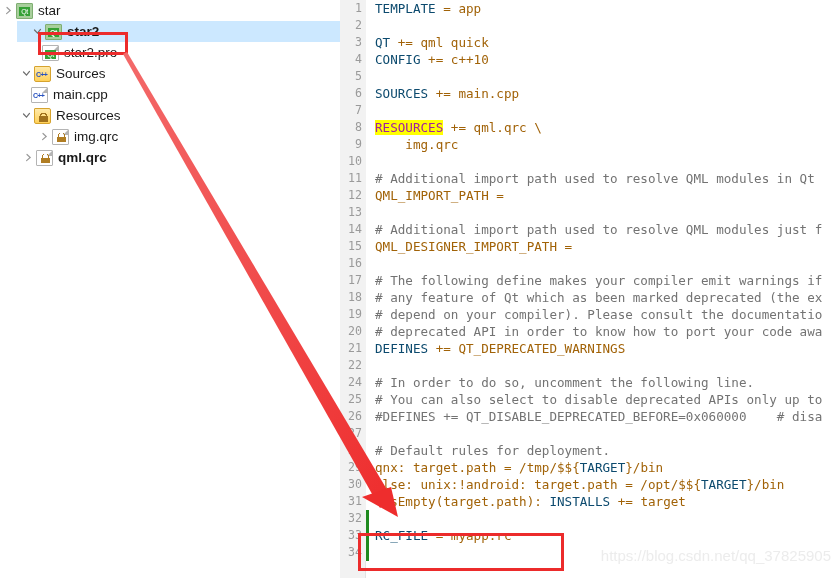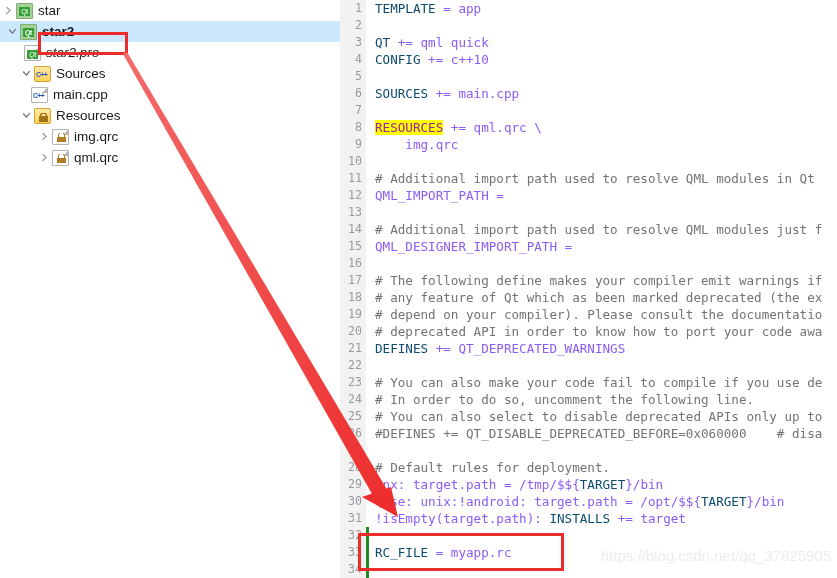--- a/index.html
+++ b/index.html
@@ -200,21 +200,21 @@
   .code-line.changed .chgbar { background: #1f8a1f; }
   .ctext {
     padding-left: 6px;
     line-height: 17px;
     color: #000000;
     white-space: pre;
   }
   .kw   { color: #0c4a6e; }
   .com  { color: #737373; }
   .hl   { background: #ffff00; color: #a020a0; }
-  .plain{ color: #8b5cf6; }
+  .plain{ color: #a16207; }
 
   
   #rc-box {
     position: absolute;
     left: 18px;
     top: 533px;
     width: 206px;
     height: 38px;
     border: 3px solid #ec2b2b;
     pointer-events: none;
@@ -250,30 +250,30 @@
     <div id="tree-rows">
         <div class="tree-row" style="padding-left: 0px;">
           <span class="twisty closed">
             <svg width="9" height="9" viewBox="0 0 9 9">
               <path d="M3 1.5 L6.2 4.5 L2.6 7.6" stroke="#9a9a9a" stroke-width="1.2" fill="none" stroke-linecap="round"></path>
             </svg>
           </span>
           <span class="ic ic-qt"></span>
           <span>star</span>
         </div>
-        <div class="tree-row selected" style="padding-left: 4px;">
+        <div class="tree-row selected" style="padding-left: 12px; margin-left: 17px;">
           <span class="twisty open">
             <svg width="9" height="9" viewBox="0 0 9 9">
               <path d="M1.5 3 L4.5 6.2 L7.5 2.4" stroke="#6d6d6d" stroke-width="1.2" fill="none" stroke-linecap="round"></path>
             </svg>
           </span>
           <span class="ic ic-qt"></span>
           <span>star2</span>
         </div>
-        <div class="tree-row" style="padding-left: 8px; font-style: italic;">
+        <div class="tree-row" style="padding-left: 26px;">
           <span class="twisty empty"></span>
           <span class="ic ic-file ic-file-qt"></span>
           <span>star2.pro</span>
         </div>
         <div class="tree-row" style="padding-left: 18px;">
           <span class="twisty open">
             <svg width="9" height="9" viewBox="0 0 9 9">
               <path d="M1.5 3 L4.5 6.2 L7.5 2.4" stroke="#6d6d6d" stroke-width="1.2" fill="none" stroke-linecap="round"></path>
             </svg>
           </span>
@@ -296,21 +296,21 @@
         </div>
         <div class="tree-row" style="padding-left: 36px;">
           <span class="twisty closed">
             <svg width="9" height="9" viewBox="0 0 9 9">
               <path d="M3 1.5 L6.2 4.5 L2.6 7.6" stroke="#9a9a9a" stroke-width="1.2" fill="none" stroke-linecap="round"></path>
             </svg>
           </span>
           <span class="ic ic-file ic-file-qrc"></span>
           <span>img.qrc</span>
         </div>
-        <div class="tree-row" style="padding-left: 36px;">
+        <div class="tree-row" style="padding-left: 20px; font-weight: bold;">
           <span class="twisty closed">
             <svg width="9" height="9" viewBox="0 0 9 9">
               <path d="M3 1.5 L6.2 4.5 L2.6 7.6" stroke="#9a9a9a" stroke-width="1.2" fill="none" stroke-linecap="round"></path>
             </svg>
           </span>
           <span class="ic ic-file ic-file-qrc"></span>
           <span>qml.qrc</span>
         </div>
       </div>
 
@@ -335,21 +335,20 @@
         <div class="code-line"><span class="lnum">13</span><span class="chgbar"></span><span class="ctext">&nbsp;</span></div>
         <div class="code-line"><span class="lnum">14</span><span class="chgbar"></span><span class="ctext"><span class="com"># Additional import path used to resolve QML modules just f</span></span></div>
         <div class="code-line"><span class="lnum">15</span><span class="chgbar"></span><span class="ctext"><span class="plain">QML_DESIGNER_IMPORT_PATH =</span></span></div>
         <div class="code-line"><span class="lnum">16</span><span class="chgbar"></span><span class="ctext">&nbsp;</span></div>
         <div class="code-line"><span class="lnum">17</span><span class="chgbar"></span><span class="ctext"><span class="com"># The following define makes your compiler emit warnings if</span></span></div>
         <div class="code-line"><span class="lnum">18</span><span class="chgbar"></span><span class="ctext"><span class="com"># any feature of Qt which as been marked deprecated (the ex</span></span></div>
         <div class="code-line"><span class="lnum">19</span><span class="chgbar"></span><span class="ctext"><span class="com"># depend on your compiler). Please consult the documentatio</span></span></div>
         <div class="code-line"><span class="lnum">20</span><span class="chgbar"></span><span class="ctext"><span class="com"># deprecated API in order to know how to port your code awa</span></span></div>
         <div class="code-line"><span class="lnum">21</span><span class="chgbar"></span><span class="ctext"><span class="kw">DEFINES</span><span class="plain"> += QT_DEPRECATED_WARNINGS</span></span></div>
         <div class="code-line"><span class="lnum">22</span><span class="chgbar"></span><span class="ctext">&nbsp;</span></div>
-        <div class="code-line"><span class="lnum">23</span><span class="chgbar"></span><span class="ctext"><span class="com"># You can also make your code fail to compile if you use de</span></span></div>
         <div class="code-line"><span class="lnum">24</span><span class="chgbar"></span><span class="ctext"><span class="com"># In order to do so, uncomment the following line.</span></span></div>
         <div class="code-line"><span class="lnum">25</span><span class="chgbar"></span><span class="ctext"><span class="com"># You can also select to disable deprecated APIs only up to</span></span></div>
         <div class="code-line"><span class="lnum">26</span><span class="chgbar"></span><span class="ctext"><span class="com">#DEFINES += QT_DISABLE_DEPRECATED_BEFORE=0x060000    # disa</span></span></div>
         <div class="code-line"><span class="lnum">27</span><span class="chgbar"></span><span class="ctext">&nbsp;</span></div>
         <div class="code-line"><span class="lnum">28</span><span class="chgbar"></span><span class="ctext"><span class="com"># Default rules for deployment.</span></span></div>
         <div class="code-line"><span class="lnum">29</span><span class="chgbar"></span><span class="ctext"><span class="plain">qnx: target.path = /tmp/$${</span><span class="kw">TARGET</span><span class="plain">}/bin</span></span></div>
         <div class="code-line"><span class="lnum">30</span><span class="chgbar"></span><span class="ctext"><span class="plain">else: unix:!android: target.path = /opt/$${</span><span class="kw">TARGET</span><span class="plain">}/bin</span></span></div>
         <div class="code-line"><span class="lnum">31</span><span class="chgbar"></span><span class="ctext"><span class="plain">!isEmpty(target.path): </span><span class="kw">INSTALLS</span><span class="plain"> += target</span></span></div>
         <div class="code-line changed"><span class="lnum">32</span><span class="chgbar"></span><span class="ctext">&nbsp;</span></div>
         <div class="code-line changed"><span class="lnum">33</span><span class="chgbar"></span><span class="ctext"><span class="kw">RC_FILE</span><span class="plain"> = myapp.rc</span></span></div>

